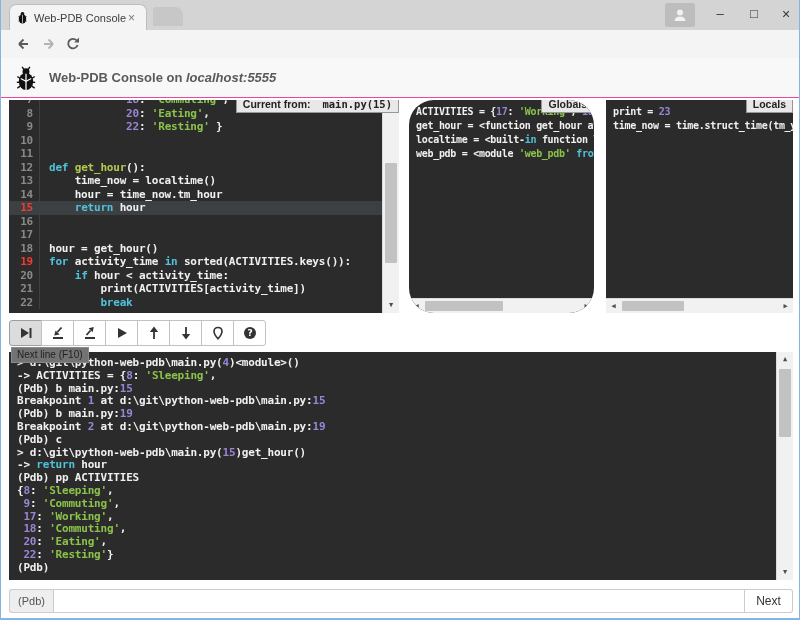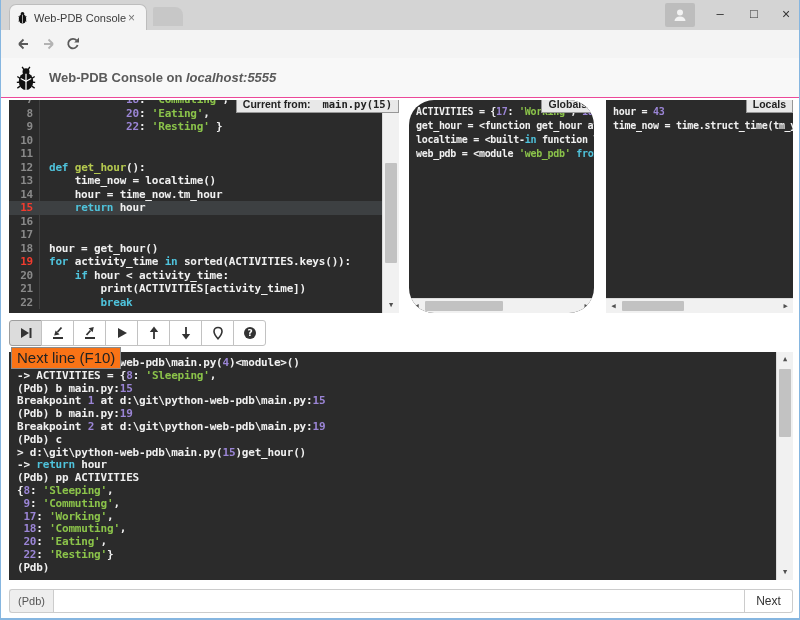--- a/index.html
+++ b/index.html
@@ -65,21 +65,21 @@
   .hscroll .arr{position:absolute;top:0;width:15px;height:14px;text-align:center;font-size:7px;color:#505050;line-height:14px;}
   .hscroll .arr.left{left:0;}
   .hscroll .arr.right{right:0;}
   .hscroll .thumb{position:absolute;top:2px;bottom:2px;background:#c2c2c2;border-radius:1px;}
 
   
   .btnbar{position:absolute;left:8px;top:320px;height:26px;display:flex;}
   .dbg-btn{width:33px;height:26px;background:#fff;border:1px solid #c2c2c2;margin-left:-1px;display:flex;align-items:center;justify-content:center;padding:0;box-sizing:border-box;}
   .dbg-btn:first-child{margin-left:0;border-radius:3px 0 0 3px;background:#dcdcdc;border-color:#9e9e9e;}
   .dbg-btn:last-child{border-radius:0 3px 3px 0;}
-  .tooltip{position:absolute;left:10px;top:347px;background:#f97316;border:1px solid #8a8a8a;font-size:15px;color:#222;padding:1px 5px 2px;z-index:20;}
+  .tooltip{position:absolute;left:10px;top:347px;background:#737373;border:1px solid #8a8a8a;font-size:10px;color:#222;padding:1px 5px 2px;z-index:20;}
 
   
   .console-panel{left:8px;top:352px;width:784px;height:228px;overflow:hidden;}
   .console-lines{position:absolute;left:8px;top:5px;right:17px;white-space:pre;overflow:hidden;bottom:0;}
   .console-lines .tline{height:12.8px;line-height:12.8px;font-size:11px;letter-spacing:-0.2px;}
 
   
   .input-row{position:absolute;left:8px;top:589px;width:784px;height:24px;display:flex;}
   .prompt-addon{width:44px;background:#eee;border:1px solid #ccc;border-right:none;border-radius:3px 0 0 3px;font-size:11px;color:#555;text-align:center;line-height:22px;box-sizing:border-box;flex:none;}
   .cmd-input{flex:1;border:1px solid #ccc;font:12px "Liberation Sans",sans-serif;padding:0 6px;outline:none;box-sizing:border-box;}
@@ -173,21 +173,21 @@
     <div class="varlines"><div class="tline"><span class="c-p">ACTIVITIES = {</span><span class="c-n">17</span><span class="c-p">: </span><span class="c-s">'Working'</span><span class="c-p">, </span><span class="c-n">18</span><span class="c-p">: </span></div><div class="tline"><span class="c-p">get_hour = &lt;function get_hour at </span></div><div class="tline"><span class="c-p">localtime = &lt;built-</span><span class="c-k">in</span><span class="c-p"> function loca</span></div><div class="tline"><span class="c-p">web_pdb = &lt;module </span><span class="c-s">'web_pdb'</span><span class="c-p"> </span><span class="c-k">from</span></div></div>
     <div class="hscroll">
       <div class="arr left">◀</div>
       <div class="thumb" style="left:16px;width:78px;"></div>
       <div class="arr right">▶</div>
     </div>
   </div>
 
   <div class="panel locals-panel">
     <div class="tag" style="top:-4px;right:0;">Locals</div>
-    <div class="varlines"><div class="tline"><span class="c-p">hour = </span><span class="c-n">43</span></div><div class="tline"><span class="c-p">time_now = time.struct_time(tm_yea</span></div></div>
+    <div class="varlines"><div class="tline"><span class="c-p">print = </span><span class="c-n">23</span></div><div class="tline"><span class="c-p">time_now = time.struct_time(tm_yea</span></div></div>
     <div class="hscroll">
       <div class="arr left">◀</div>
       <div class="thumb" style="left:16px;width:62px;"></div>
       <div class="arr right">▶</div>
     </div>
   </div>
 
   <div class="btnbar">
     <button class="dbg-btn">
         <svg width="14" height="14" viewBox="0 0 14 14">

